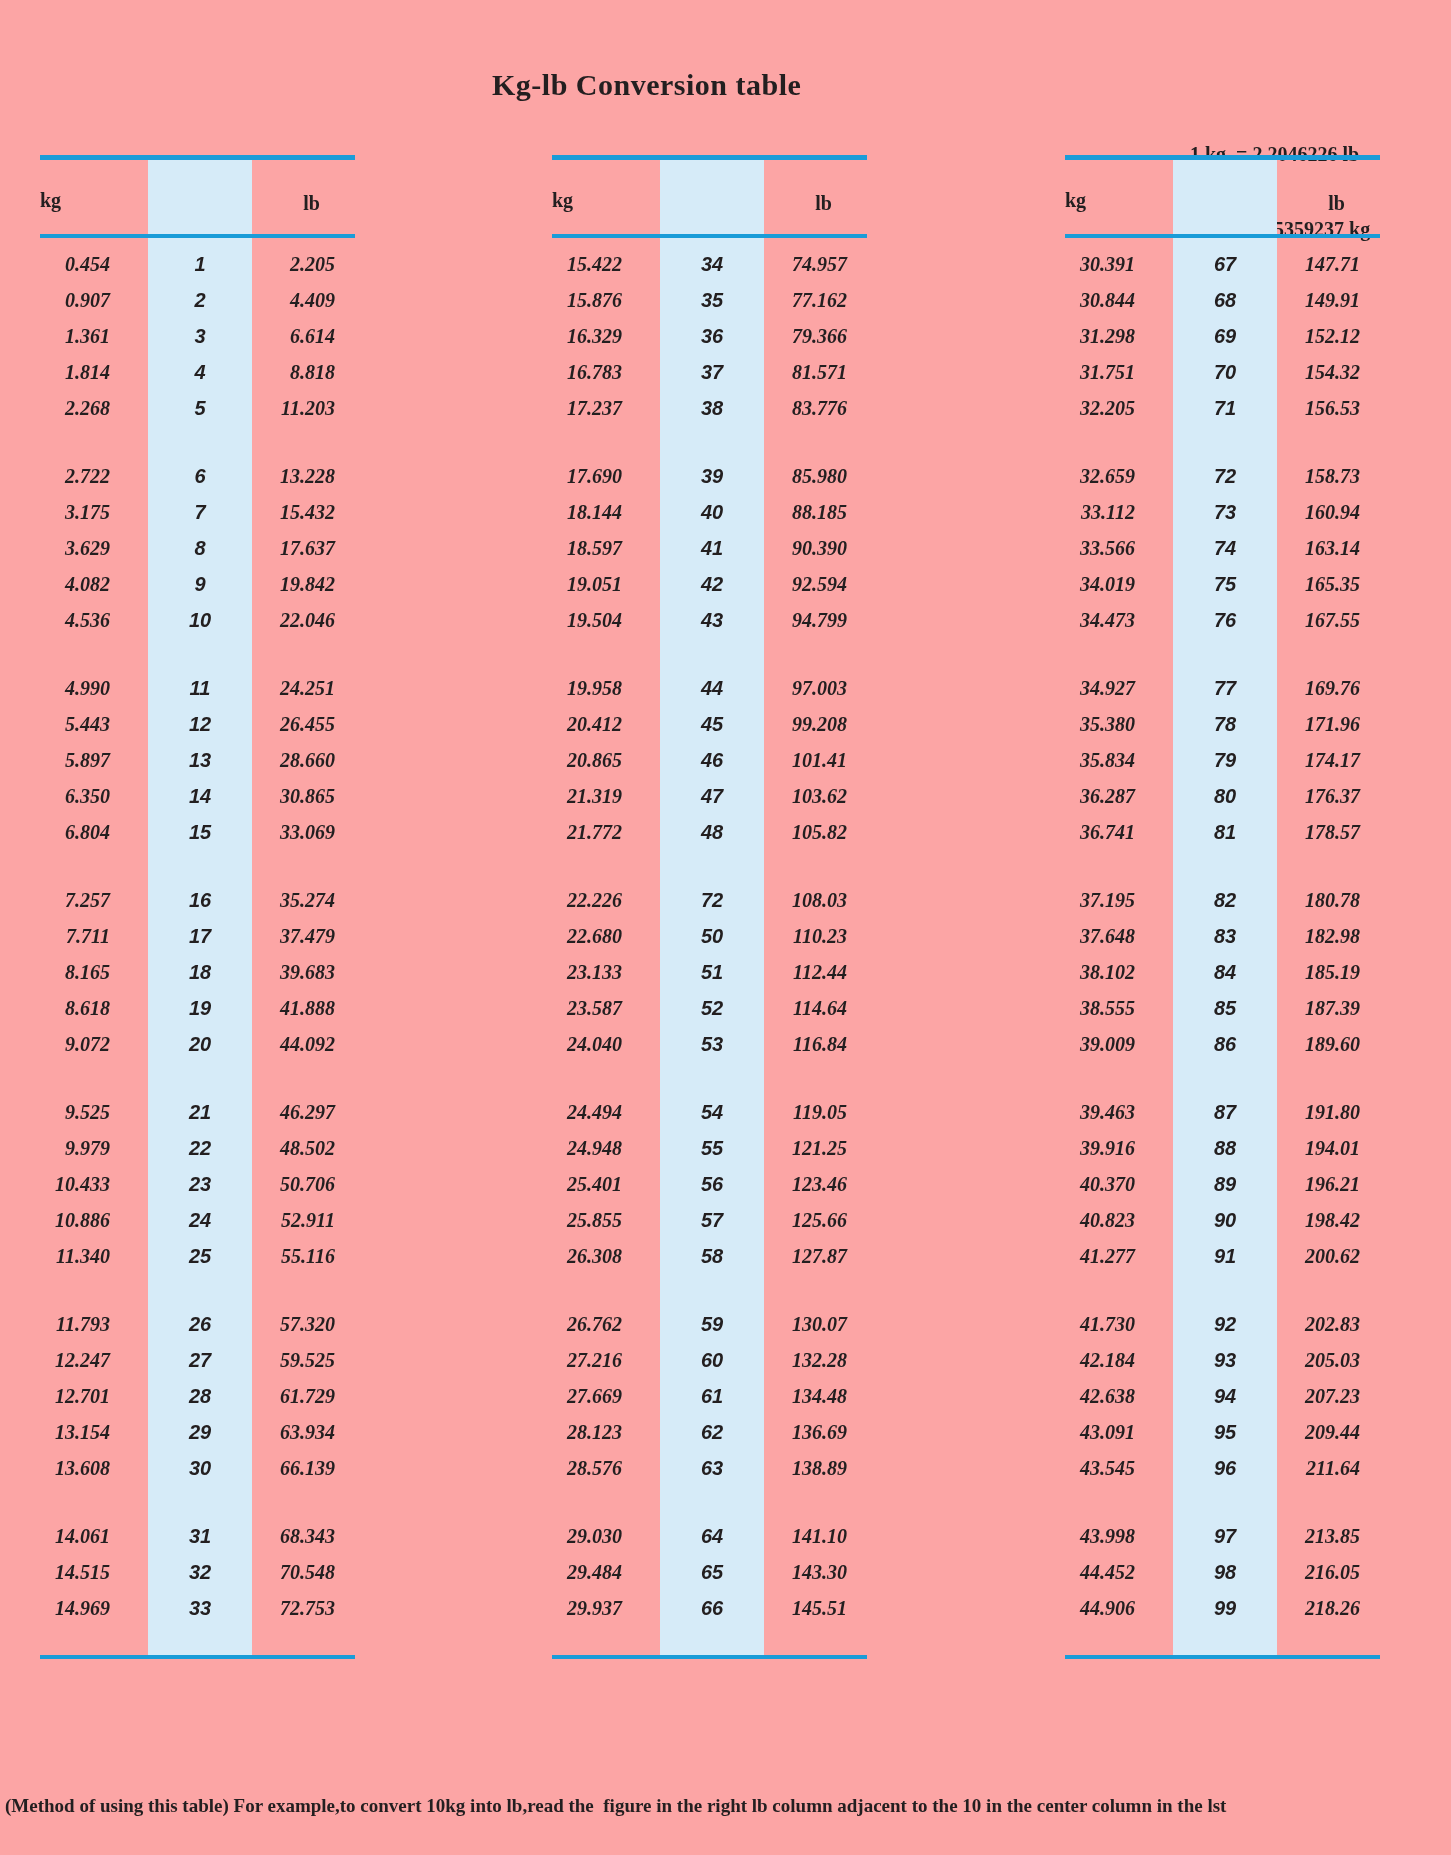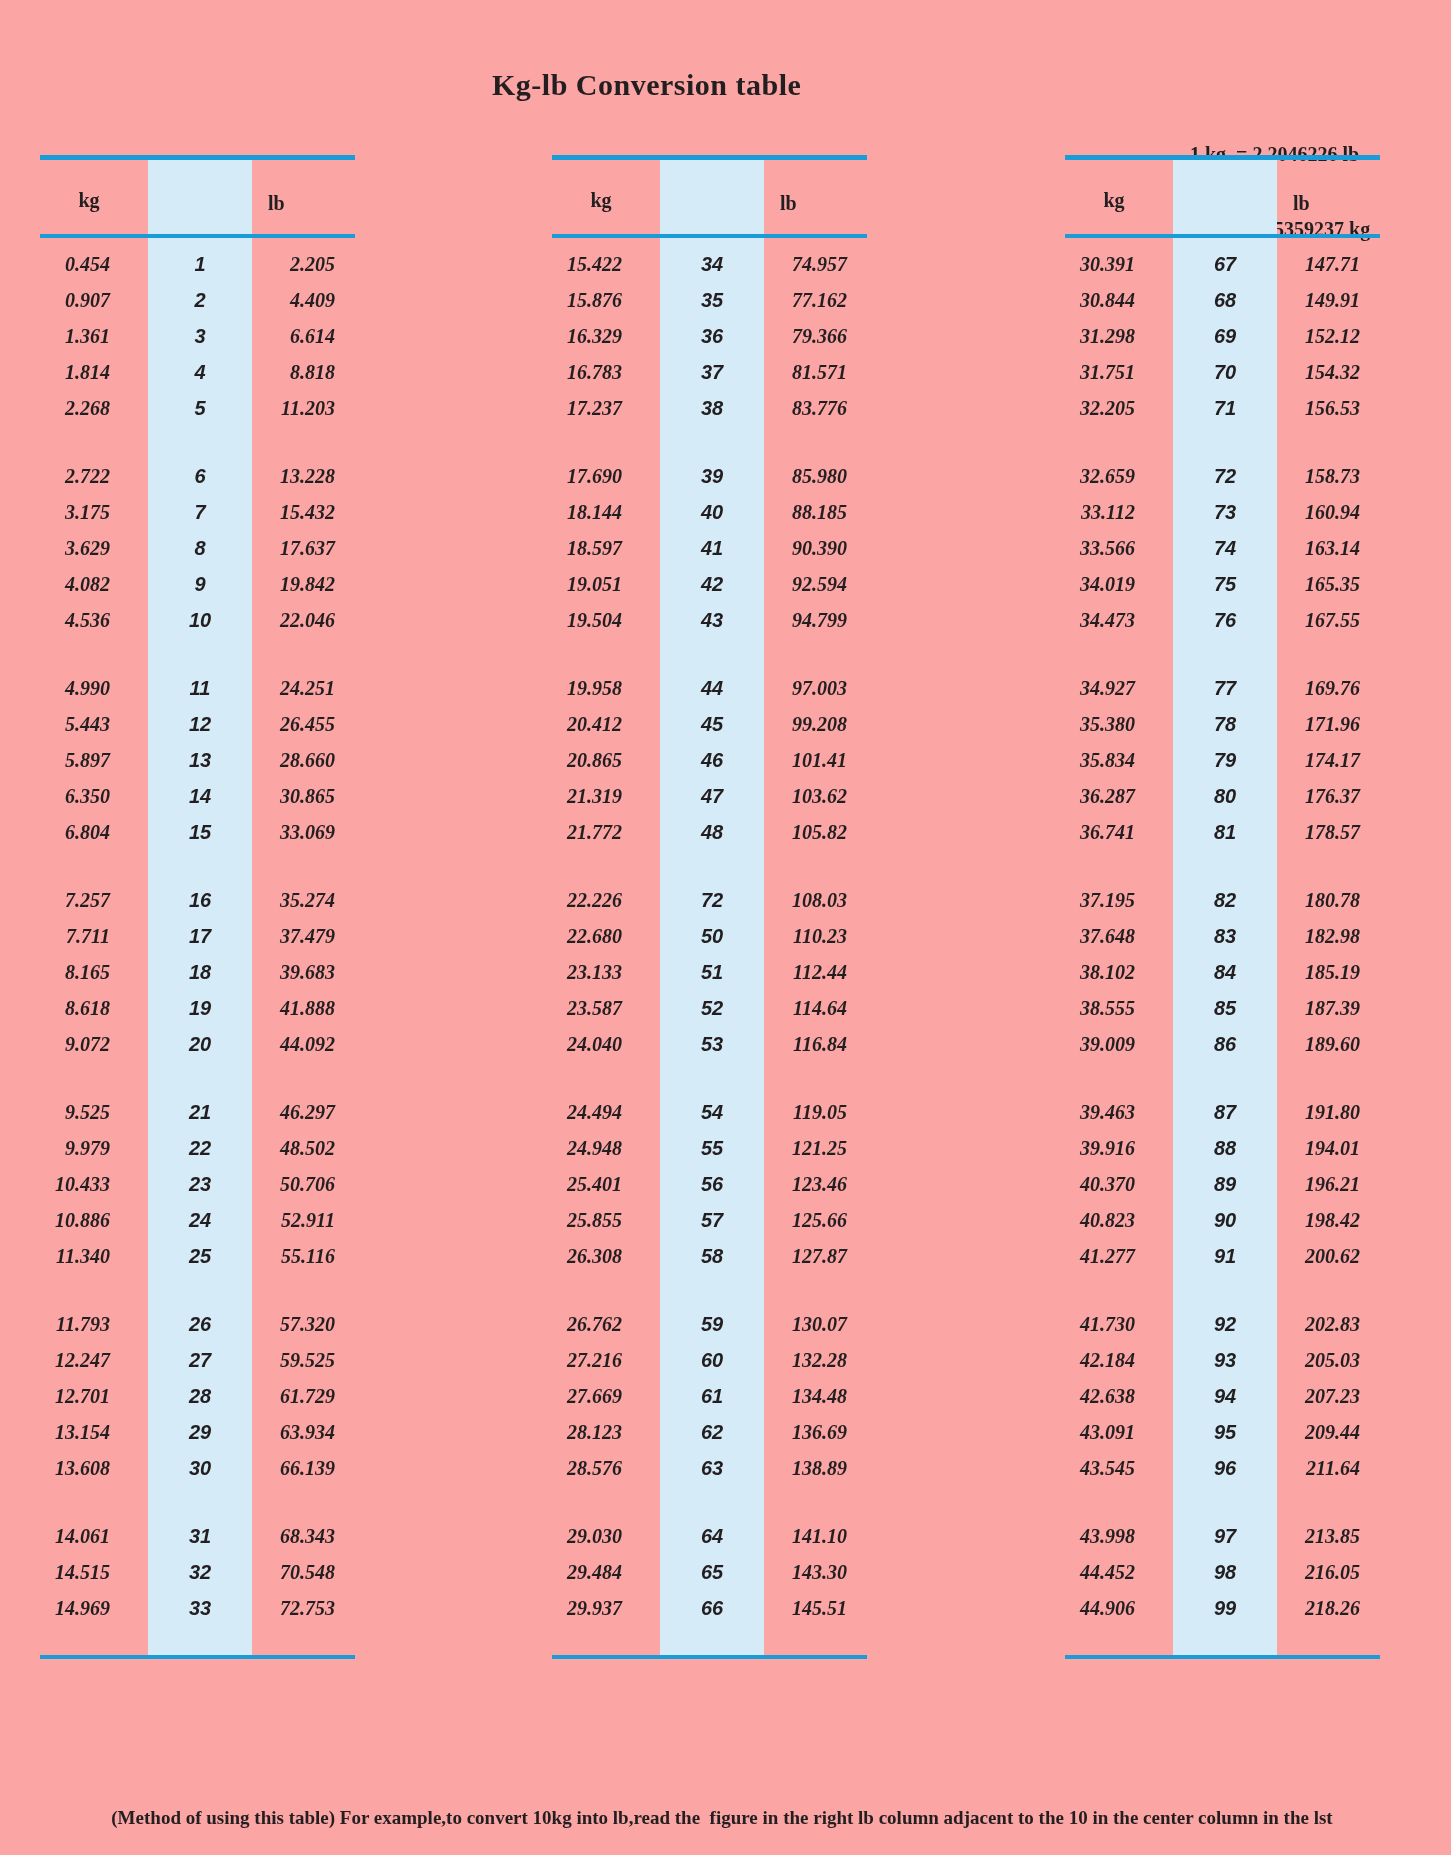--- a/index.html
+++ b/index.html
@@ -30,35 +30,35 @@
   .g1{left:40px;} .g2{left:552px;} .g3{left:1065px;}
   .band{position:absolute;left:108px;width:104px;top:5px;bottom:4px;background:var(--band);z-index:0;}
   .topline{position:relative;z-index:1;height:5px;background:var(--line);}
   .midline{position:relative;z-index:1;height:4px;background:var(--line);}
   .botline{position:relative;z-index:1;height:4px;background:var(--line);}
   .ghead{
     position:relative;z-index:1;
     display:flex;align-items:center;height:74px;padding-top:6px;box-sizing:border-box;
     font-size:20px;font-weight:bold;
   }
-  .hkg{width:108px;text-align:center;padding-right:10px;box-sizing:border-box;}
+  .hkg{width:108px;text-align:left;padding-right:10px;box-sizing:border-box;}
   .hsp{width:104px;}
-  .hlb{flex:1;padding-left:16px;box-sizing:border-box;margin-top:7px;}
+  .hlb{flex:1;text-align:center;padding-left:16px;box-sizing:border-box;margin-top:7px;}
   .gbody{position:relative;z-index:1;padding:8px 0 12px 0;}
   .block{margin-bottom:32px;font-style:italic;}
   .block:last-child{margin-bottom:17px;}
   .row{display:flex;align-items:center;height:36px;font-size:20px;font-weight:bold;}
   .ckg{width:108px;text-align:right;padding-right:38px;box-sizing:border-box;}
   .cnum{width:104px;text-align:center;font-family:"Liberation Sans", sans-serif;}
   .clb{flex:1;text-align:right;padding-right:20px;box-sizing:border-box;}
   .footer{
     position:absolute;left:0;top:1745px;width:1451px;
     font-size:19px;font-weight:bold;white-space:pre;
   }
-  .footer p{margin:12px;line-height:34px;text-align:center;}
+  .footer p{margin:0;line-height:34px;}
   .f1{margin-left:5px !important;}
 </style>
 </head>
 <body>
 
 <div class="page">
 
   <h1 class="title">Kg-lb Conversion table</h1>
 
   <div class="factors">

